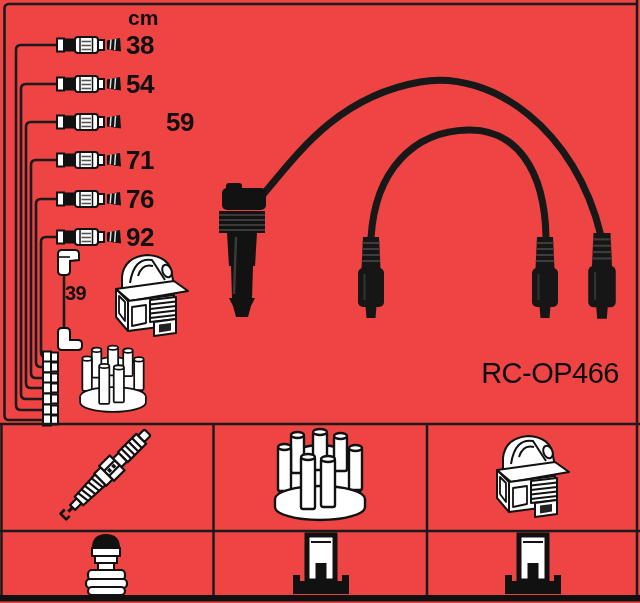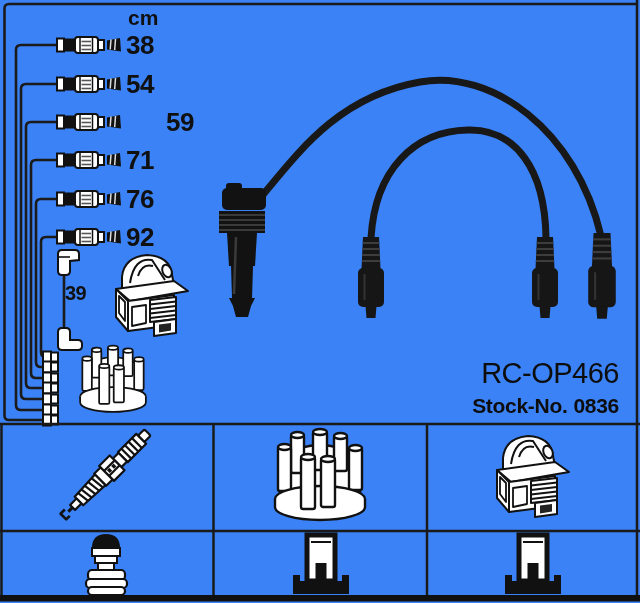--- a/index.html
+++ b/index.html
@@ -1,17 +1,17 @@
 <!DOCTYPE html>
 <html><head>
 <meta charset="utf-8">
 <style>
   html,body{margin:0;padding:0;background:#fff;}
   .canvas{
-    position:relative;width:640px;height:603px;background:#3b82f6;
+    position:relative;width:640px;height:603px;background:#ef4444;
     font-family:"Liberation Sans","DejaVu Sans",sans-serif;overflow:hidden;
   }
   svg{position:absolute;left:0;top:0;}
   .lbl{position:absolute;color:#101010;font-weight:bold;line-height:1;letter-spacing:-0.5px;white-space:nowrap;}
   .len{font-size:26px;}
   .unit{font-size:21px;letter-spacing:0;}
   .lead39{font-size:20px;}
   .product{position:absolute;right:21px;top:358px;text-align:right;color:#0d0d0d;}
   .pn{font-weight:normal;font-size:29px;letter-spacing:-0.5px;line-height:1.05;}
   .sn{font-weight:bold;font-size:21px;letter-spacing:-0.3px;margin-top:6px;}
@@ -242,16 +242,15 @@
 <span class="lbl len" style="left:126px;top:71px;">54</span>
 <span class="lbl len" style="left:142px;top:109px;margin-left:24px;">59</span>
 <span class="lbl len" style="left:126px;top:147px;">71</span>
 <span class="lbl len" style="left:126px;top:186px;text-align:right;">76</span>
 <span class="lbl len" style="left:126px;top:224px;">92</span>
 
 <span class="lbl lead39" style="left:65px;top:283px;">39</span>
 
 <div class="product">
   <div class="pn">RC-OP466</div>
-  <div class="sn"><span>Stock-No.</span><span class="num">0836</span></div>
 </div>
 
 </div>
 
 </body></html>

